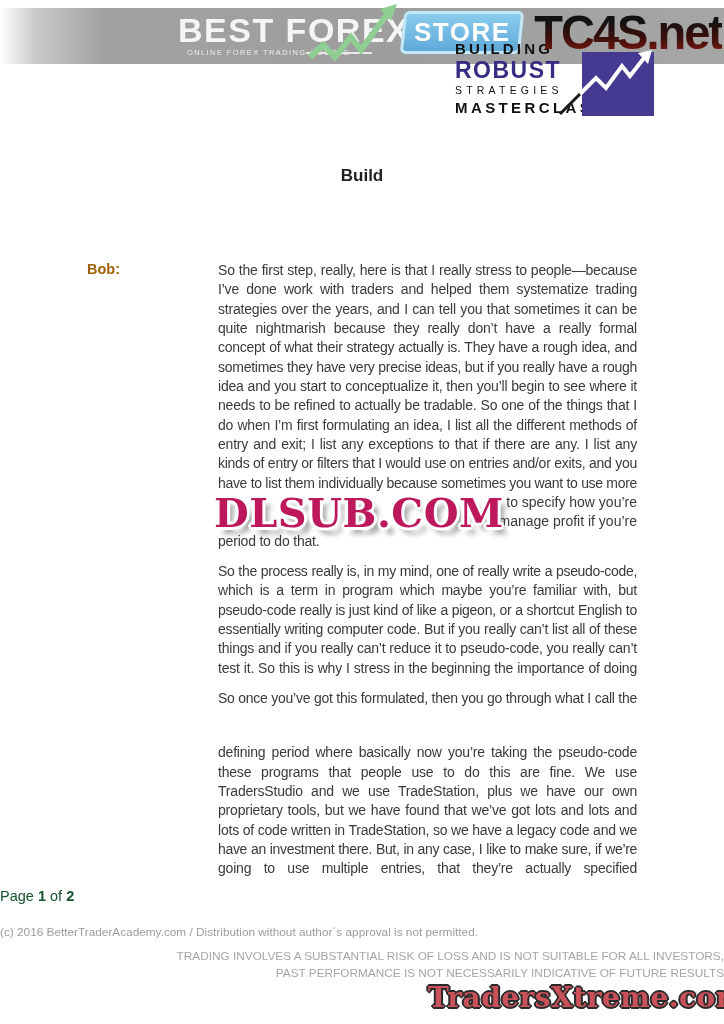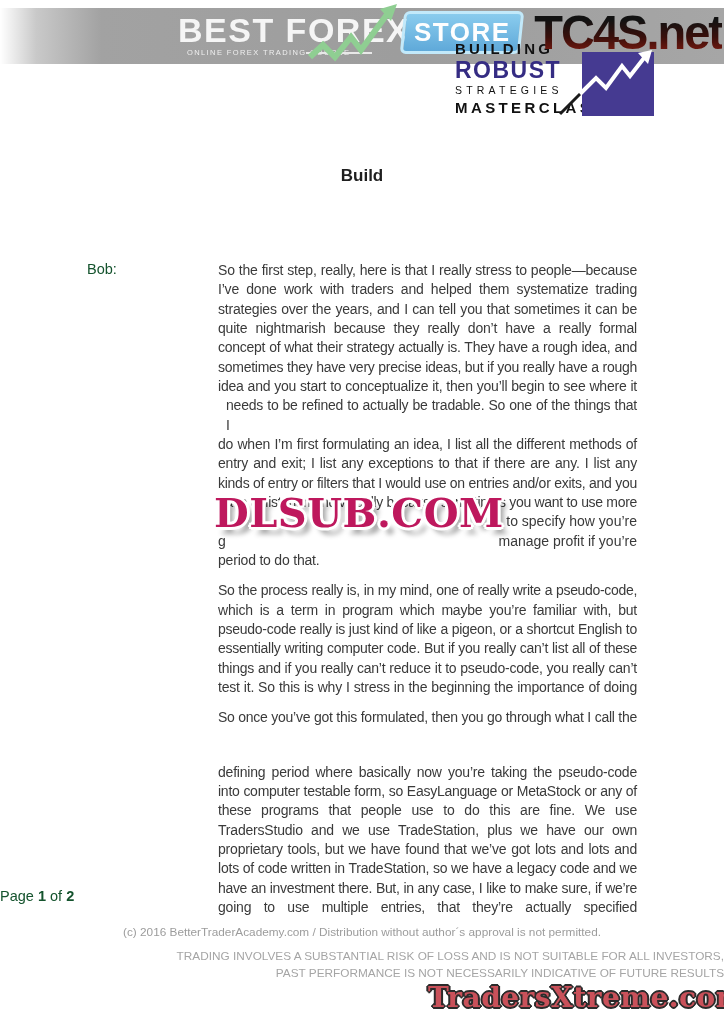--- a/index.html
+++ b/index.html
@@ -31,21 +31,21 @@
   .mc-l3{font-size:10.5px;letter-spacing:4.2px;margin-bottom:4px;}
   .mc-l4{font-size:15px;font-weight:bold;letter-spacing:3.4px;}
   .square-svg{position:absolute;left:556px;top:46px;z-index:4;}
 
   
   .doc-title{position:absolute;left:0;top:166px;width:724px;text-align:center;color:#1f1f1f;}
   .doc-title .t1{font-size:17px;font-weight:bold;margin-bottom:15px;}
   .doc-title .t2{font-size:17px;font-weight:bold;}
 
   
-  .speaker{position:absolute;left:87px;top:261px;font-size:14.5px;font-weight:normal;color:#14532d;}
+  .speaker{position:absolute;left:87px;top:261px;font-size:14.5px;font-weight:bold;color:#a16207;}
   .doc-body{position:absolute;left:218px;top:261px;width:419px;font-size:14px;line-height:19.33px;}
   .para{margin:0 0 11px 0;}
   .line{text-align:justify;text-align-last:justify;white-space:normal;}
   .line.last{text-align-last:left;}
   .ob-row{display:flex;justify-content:space-between;line-height:19.33px;}
 
   
   .wm-dlsub{position:absolute;left:214px;top:489px;width:278px;text-align:center;z-index:9;
             font-family:"DejaVu Serif",serif;font-weight:900;font-size:40px;letter-spacing:0.5px;
             color:#be185d;white-space:nowrap;
@@ -54,21 +54,21 @@
                         6px 7px 5px rgba(0,0,0,0.35);}
   .wm-tx{position:absolute;left:428px;top:981px;z-index:9;
          font-family:"DejaVu Serif",serif;font-weight:bold;font-size:28px;letter-spacing:0.5px;
          color:#c9515a;white-space:nowrap;
          text-shadow:-2px 0 0 #2b2b2b,2px 0 0 #2b2b2b,0 -2px 0 #2b2b2b,0 2px 0 #2b2b2b,
                      -1px -1px 0 #2b2b2b,1px -1px 0 #2b2b2b,-1px 1px 0 #2b2b2b,1px 1px 0 #2b2b2b,
                      0 0 7px rgba(255,255,255,0.9);}
 
   
   .page-num{position:absolute;left:0;top:888px;width:710px;text-align:left;font-size:14.5px;color:#14532d;}
-  .copyright{position:absolute;left:0;top:925px;width:724px;text-align:center;font-size:11.8px;color:#9c9c9c;}
+  .copyright{position:absolute;left:0;top:925px;width:724px;text-align:left;font-size:11.8px;color:#9c9c9c;}
   .disclaimer{position:absolute;left:0;top:948px;width:724px;text-align:right;
               font-size:11.8px;line-height:16.5px;color:#a5a5a5;}
 </style>
 </head>
 <body>
 
 <div class="page">
 
   <div class="banner"></div>
   <div class="bf-title">BEST FOREX</div>
@@ -104,21 +104,21 @@
   <div class="doc-body">
     <div class="para">
       <div>
           <div class="line jline" style="letter-spacing: -0.2px;">So the first step, really, here is that I really stress to people—because</div>
           <div class="line jline" style="letter-spacing: -0.2px;">I’ve done work with traders and helped them systematize trading</div>
           <div class="line jline" style="letter-spacing: -0.2px;">strategies over the years, and I can tell you that sometimes it can be</div>
           <div class="line jline" style="letter-spacing: -0.2px;">quite nightmarish because they really don’t have a really formal</div>
           <div class="line jline" style="letter-spacing: -0.26px;">concept of what their strategy actually is. They have a rough idea, and</div>
           <div class="line jline" style="letter-spacing: -0.26px;">sometimes they have very precise ideas, but if you really have a rough</div>
           <div class="line jline" style="letter-spacing: -0.2px;">idea and you start to conceptualize it, then you’ll begin to see where it</div>
-          <div class="line jline" style="letter-spacing: -0.2px; margin-left: 8px;">needs to be refined to actually be tradable. So one of the things that I</div>
+          <div class="line jline" style="letter-spacing: -0.2px;">needs to be refined to actually be tradable. So one of the things that I</div>
           <div class="line jline" style="letter-spacing: -0.2px;">do when I’m first formulating an idea, I list all the different methods of</div>
           <div class="line jline" style="letter-spacing: -0.2px;">entry and exit; I list any exceptions to that if there are any. I list any</div>
           <div class="line jline" style="letter-spacing: -0.26px;">kinds of entry or filters that I would use on entries and/or exits, and you</div>
           <div class="line jline" style="letter-spacing: -0.32px;">have to list them individually because sometimes you want to use more</div>
         </div>
       <div class="ob-row">
         <span>t</span>
         <span>to specify how you’re</span>
       </div>
       <div class="ob-row">
@@ -134,21 +134,20 @@
           <div class="line jline" style="letter-spacing: -0.26px;">pseudo-code really is just kind of like a pigeon, or a shortcut English to</div>
           <div class="line jline" style="letter-spacing: -0.26px;">essentially writing computer code. But if you really can’t list all of these</div>
           <div class="line jline" style="letter-spacing: -0.2px;">things and if you really can’t reduce it to pseudo-code, you really can’t</div>
           <div class="line jline" style="letter-spacing: -0.2px;">test it. So this is why I stress in the beginning the importance of doing</div>
         </div>
     </div>
     <div class="para">
       <div>
           <div class="line jline" style="letter-spacing: -0.26px;">So once you’ve got this formulated, then you go through what I call the</div>
           <div class="line jline" style="letter-spacing: -0.2px; margin-top: 35px;">defining period where basically now you’re taking the pseudo-code</div>
-          <div class="line jline" style="letter-spacing: -0.26px;">into computer testable form, so EasyLanguage or MetaStock or any of</div>
           <div class="line jline" style="letter-spacing: -0.2px;">these programs that people use to do this are fine. We use</div>
           <div class="line jline" style="letter-spacing: -0.2px;">TradersStudio and we use TradeStation, plus we have our own</div>
           <div class="line jline" style="letter-spacing: -0.2px;">proprietary tools, but we have found that we’ve got lots and lots and</div>
           <div class="line jline" style="letter-spacing: -0.2px;">lots of code written in TradeStation, so we have a legacy code and we</div>
           <div class="line jline" style="letter-spacing: -0.32px;">have an investment there. But, in any case, I like to make sure, if we’re</div>
           <div class="line jline" style="letter-spacing: -0.2px;">going to use multiple entries, that they’re actually specified</div>
         </div>
     </div>
   </div>
 

